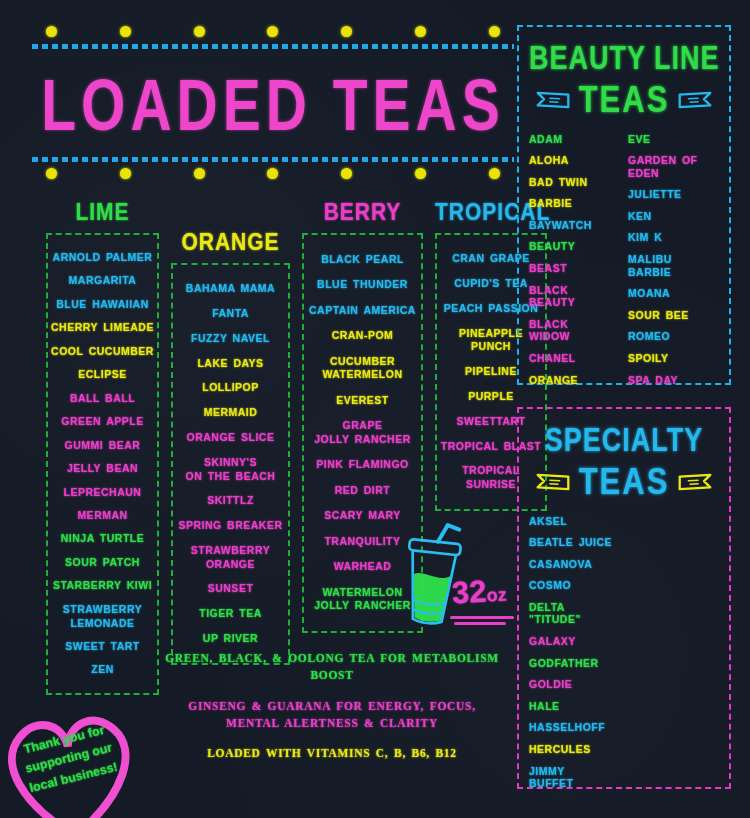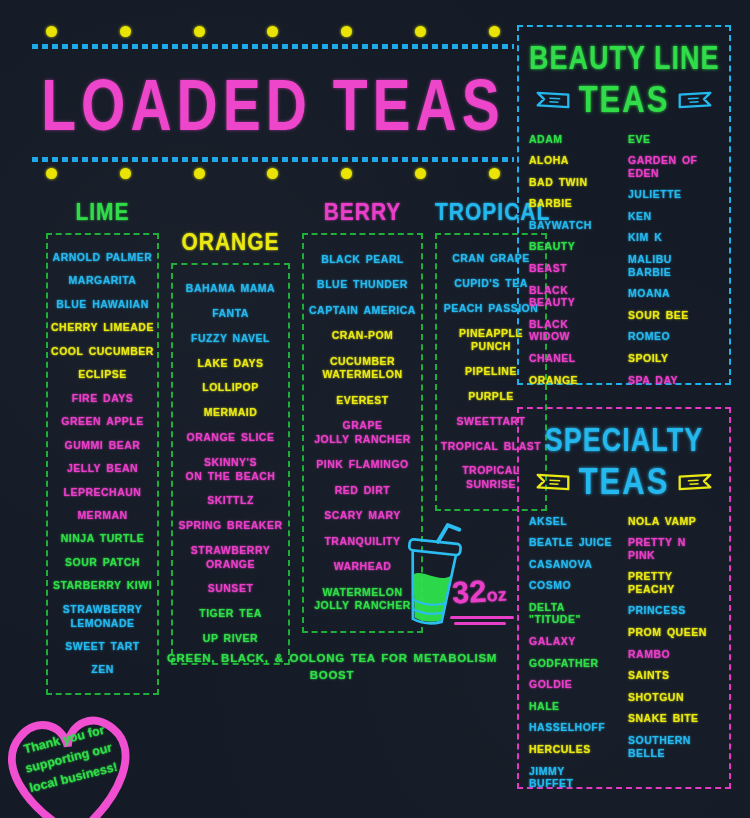--- a/index.html
+++ b/index.html
@@ -61,21 +61,21 @@
   .panel-title2 .t2{transform:scaleY(1.2);text-shadow:0 0 3px currentColor;}
   .flag{width:36px;height:20px;}
   .panel-cols{display:flex;gap:8px;margin-top:6px;}
   .panel-col{flex:1;display:flex;flex-direction:column;}
   .panel-col .item{text-align:left;font-size:10.5px;margin:4.5px 0;line-height:1.2;}
 
   
   .notes{position:absolute;left:142px;top:650px;width:380px;text-align:center;}
   .note{
     font-weight:bold;font-size:11.5px;letter-spacing:.7px;word-spacing:2px;line-height:1.5;
-    margin-bottom:13px;white-space:pre-line;text-shadow:0 0 2px currentColor;
+    margin-bottom:13px;white-space:pre-line;text-shadow:0 0 2px currentColor;font-family:Liberation Serif, serif;
   }
 
   
   .cup-wrap{position:absolute;left:396px;top:508px;width:130px;height:135px;}
   .cup-svg{position:absolute;left:0;top:4px;transform:rotate(6deg);}
   .oz-label{
     position:absolute;left:56px;top:66px;color:#e93fc8;font-weight:bold;
     font-size:31px;transform:rotate(-3deg);text-shadow:0 0 2px #e93fc8;white-space:nowrap;
   }
   .oz-label .unit{font-size:18px;}
@@ -123,21 +123,21 @@
   <div class="columns">
     <div class="menu-col col-0">
       <div class="col-header c-green">LIME</div>
       <div class="item-box box-0">
           <div class="item c-cyan">ARNOLD PALMER</div>
           <div class="item c-cyan">MARGARITA</div>
           <div class="item c-cyan">BLUE HAWAIIAN</div>
           <div class="item c-yellow">CHERRY LIMEADE</div>
           <div class="item c-yellow">COOL CUCUMBER</div>
           <div class="item c-yellow">ECLIPSE</div>
-          <div class="item c-magenta">FIRE DAYS</div>
+          <div class="item c-magenta">BALL BALL</div>
           <div class="item c-magenta">GREEN APPLE</div>
           <div class="item c-magenta">GUMMI BEAR</div>
           <div class="item c-magenta">JELLY BEAN</div>
           <div class="item c-magenta">LEPRECHAUN</div>
           <div class="item c-magenta">MERMAN</div>
           <div class="item c-green">NINJA TURTLE</div>
           <div class="item c-green">SOUR PATCH</div>
           <div class="item c-green">STARBERRY KIWI</div>
           <div class="item c-cyan">STRAWBERRY
 LEMONADE</div>
@@ -279,40 +279,28 @@
 "TITUDE"</div>
           <div class="item c-magenta">GALAXY</div>
           <div class="item c-green">GODFATHER</div>
           <div class="item c-magenta">GOLDIE</div>
           <div class="item c-green">HALE</div>
           <div class="item c-cyan">HASSELHOFF</div>
           <div class="item c-yellow">HERCULES</div>
           <div class="item c-cyan">JIMMY
 BUFFET</div>
         </div>
-      <div class="panel-col">
-          <div class="item c-yellow">NOLA VAMP</div>
-          <div class="item c-magenta">PRETTY N
-PINK</div>
-          <div class="item c-yellow">PRETTY
-PEACHY</div>
-          <div class="item c-cyan">PRINCESS</div>
-          <div class="item c-yellow">PROM QUEEN</div>
-          <div class="item c-magenta">RAMBO</div>
-          <div class="item c-yellow">SAINTS</div>
-          <div class="item c-yellow">SHOTGUN</div>
-          <div class="item c-yellow">SNAKE BITE</div>
-          <div class="item c-cyan">SOUTHERN
-BELLE</div>
-        </div>
     </div>
   </div>
 
   <div class="notes">
       <div class="note c-green">GREEN, BLACK, &amp; OOLONG TEA FOR METABOLISM BOOST</div>
+      <div class="note c-magenta">GINSENG &amp; GUARANA FOR ENERGY, FOCUS,
+MENTAL ALERTNESS &amp; CLARITY</div>
+      <div class="note c-yellow">LOADED WITH VITAMINS C, B, B6, B12</div>
     </div>
 
   <div class="cup-wrap">
     <svg class="cup-svg" width="72" height="126" viewBox="0 0 90 140">
       <path d="M22 72 C32 63 54 80 69 68 L64 125 Q45 132 29 125 Z" fill="#2ee24c" opacity="0.95"></path>
       <path d="M48 28 L58 6 L73 10" fill="none" stroke="#2bbdf2" stroke-width="5" stroke-linecap="round" stroke-linejoin="round"></path>
       <rect x="13" y="28" width="64" height="14" rx="5" fill="none" stroke="#2bbdf2" stroke-width="3.4"></rect>
       <path d="M18 44 L27 127 Q45 134 63 127 L72 44" fill="none" stroke="#2bbdf2" stroke-width="3.4" stroke-linecap="round"></path>
       <path d="M25 103 Q45 111 66 103" fill="none" stroke="#2bbdf2" stroke-width="2.6"></path>
       <path d="M26 115 Q45 122 64 115" fill="none" stroke="#2bbdf2" stroke-width="2.6"></path>

